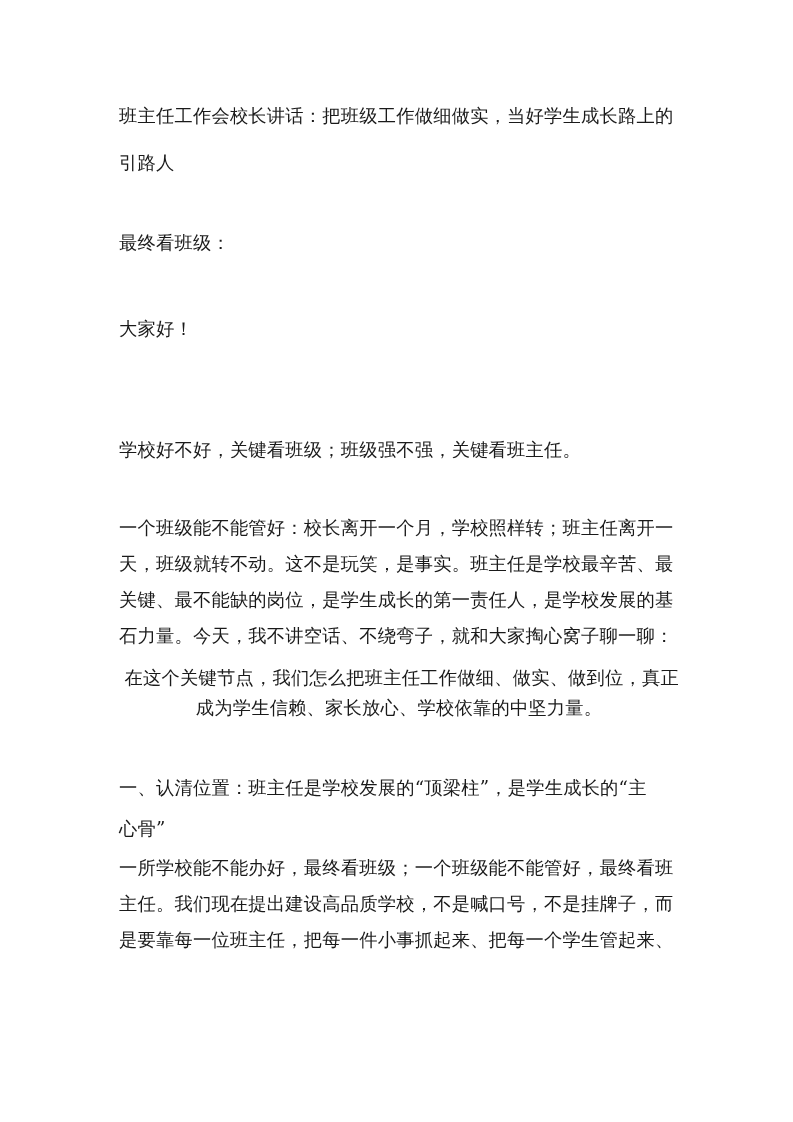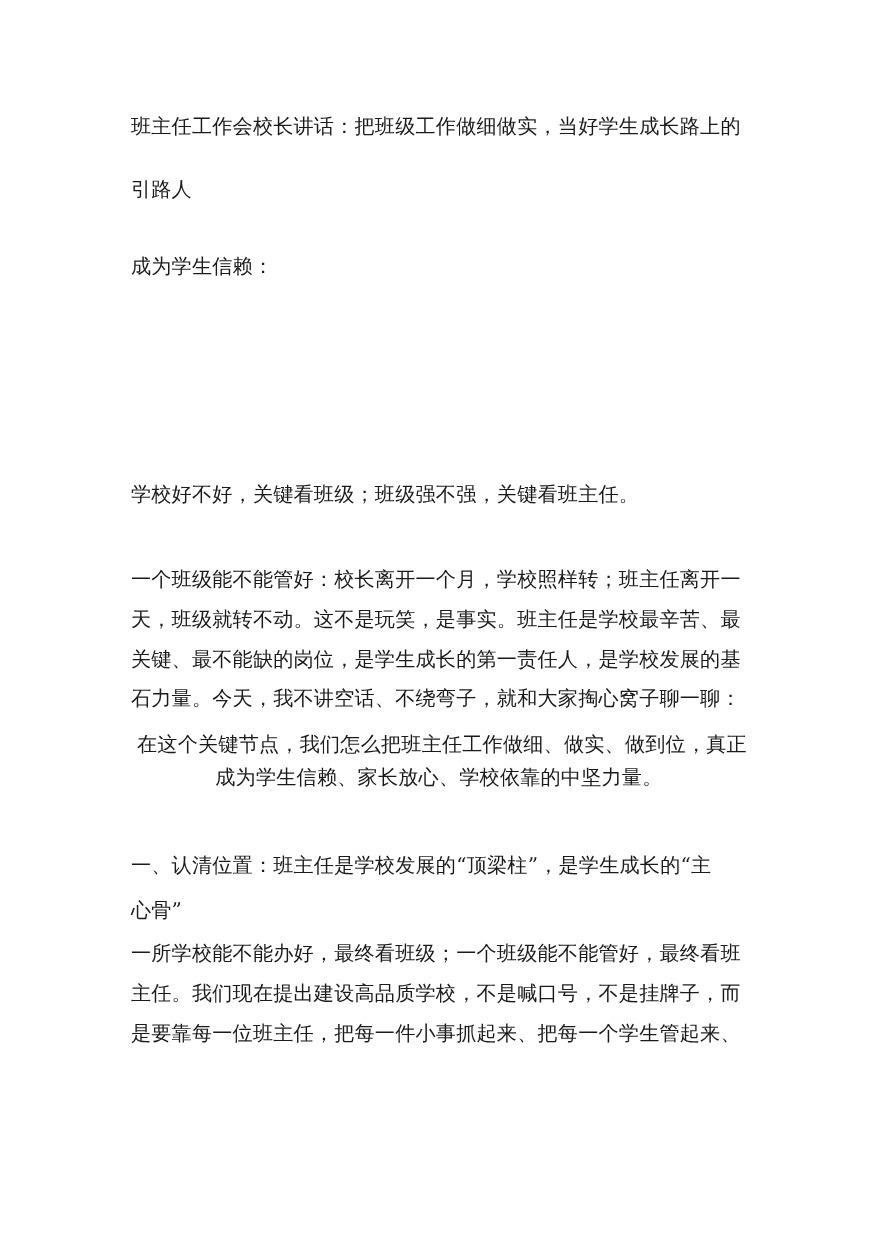--- a/index.html
+++ b/index.html
@@ -31,24 +31,25 @@
       white-space: nowrap;
       letter-spacing: 0.2px;
     }
   </style>
 </head>
 <body>
 
 <div class="page">
 
   <div class="line" style="top:105px;">班主任工作会校长讲话：把班级工作做细做实，当好学生成长路上的</div>
-  <div class="line" style="top:162px;">引路人</div>
+  <div class="line" style="top:152px;">引路人</div>
 
-  <div class="line" style="top:232px;">成为学生信赖：</div>
+  <div class="line" style="top:232px;">最终看班级：</div>
 
+  <div class="line" style="top:318px;">大家好！</div>
 
   <div class="line" style="top:439px;">学校好不好，关键看班级；班级强不强，关键看班主任。</div>
 
   <div class="line" style="top:517px;">一个班级能不能管好：校长离开一个月，学校照样转；班主任离开一</div>
   <div class="line" style="top:553px;">天，班级就转不动。这不是玩笑，是事实。班主任是学校最辛苦、最</div>
   <div class="line" style="top:625px;">石力量。今天，我不讲空话、不绕弯子，就和大家掏心窝子聊一聊：</div>
   <div class="line" style="top:589px;">关键、最不能缺的岗位，是学生成长的第一责任人，是学校发展的基</div>
   <div class="line" style="top:667px;text-align:right;">在这个关键节点，我们怎么把班主任工作做细、做实、做到位，真正</div>
   <div class="line" style="top:697px;text-align:center;">成为学生信赖、家长放心、学校依靠的中坚力量。</div>
 

